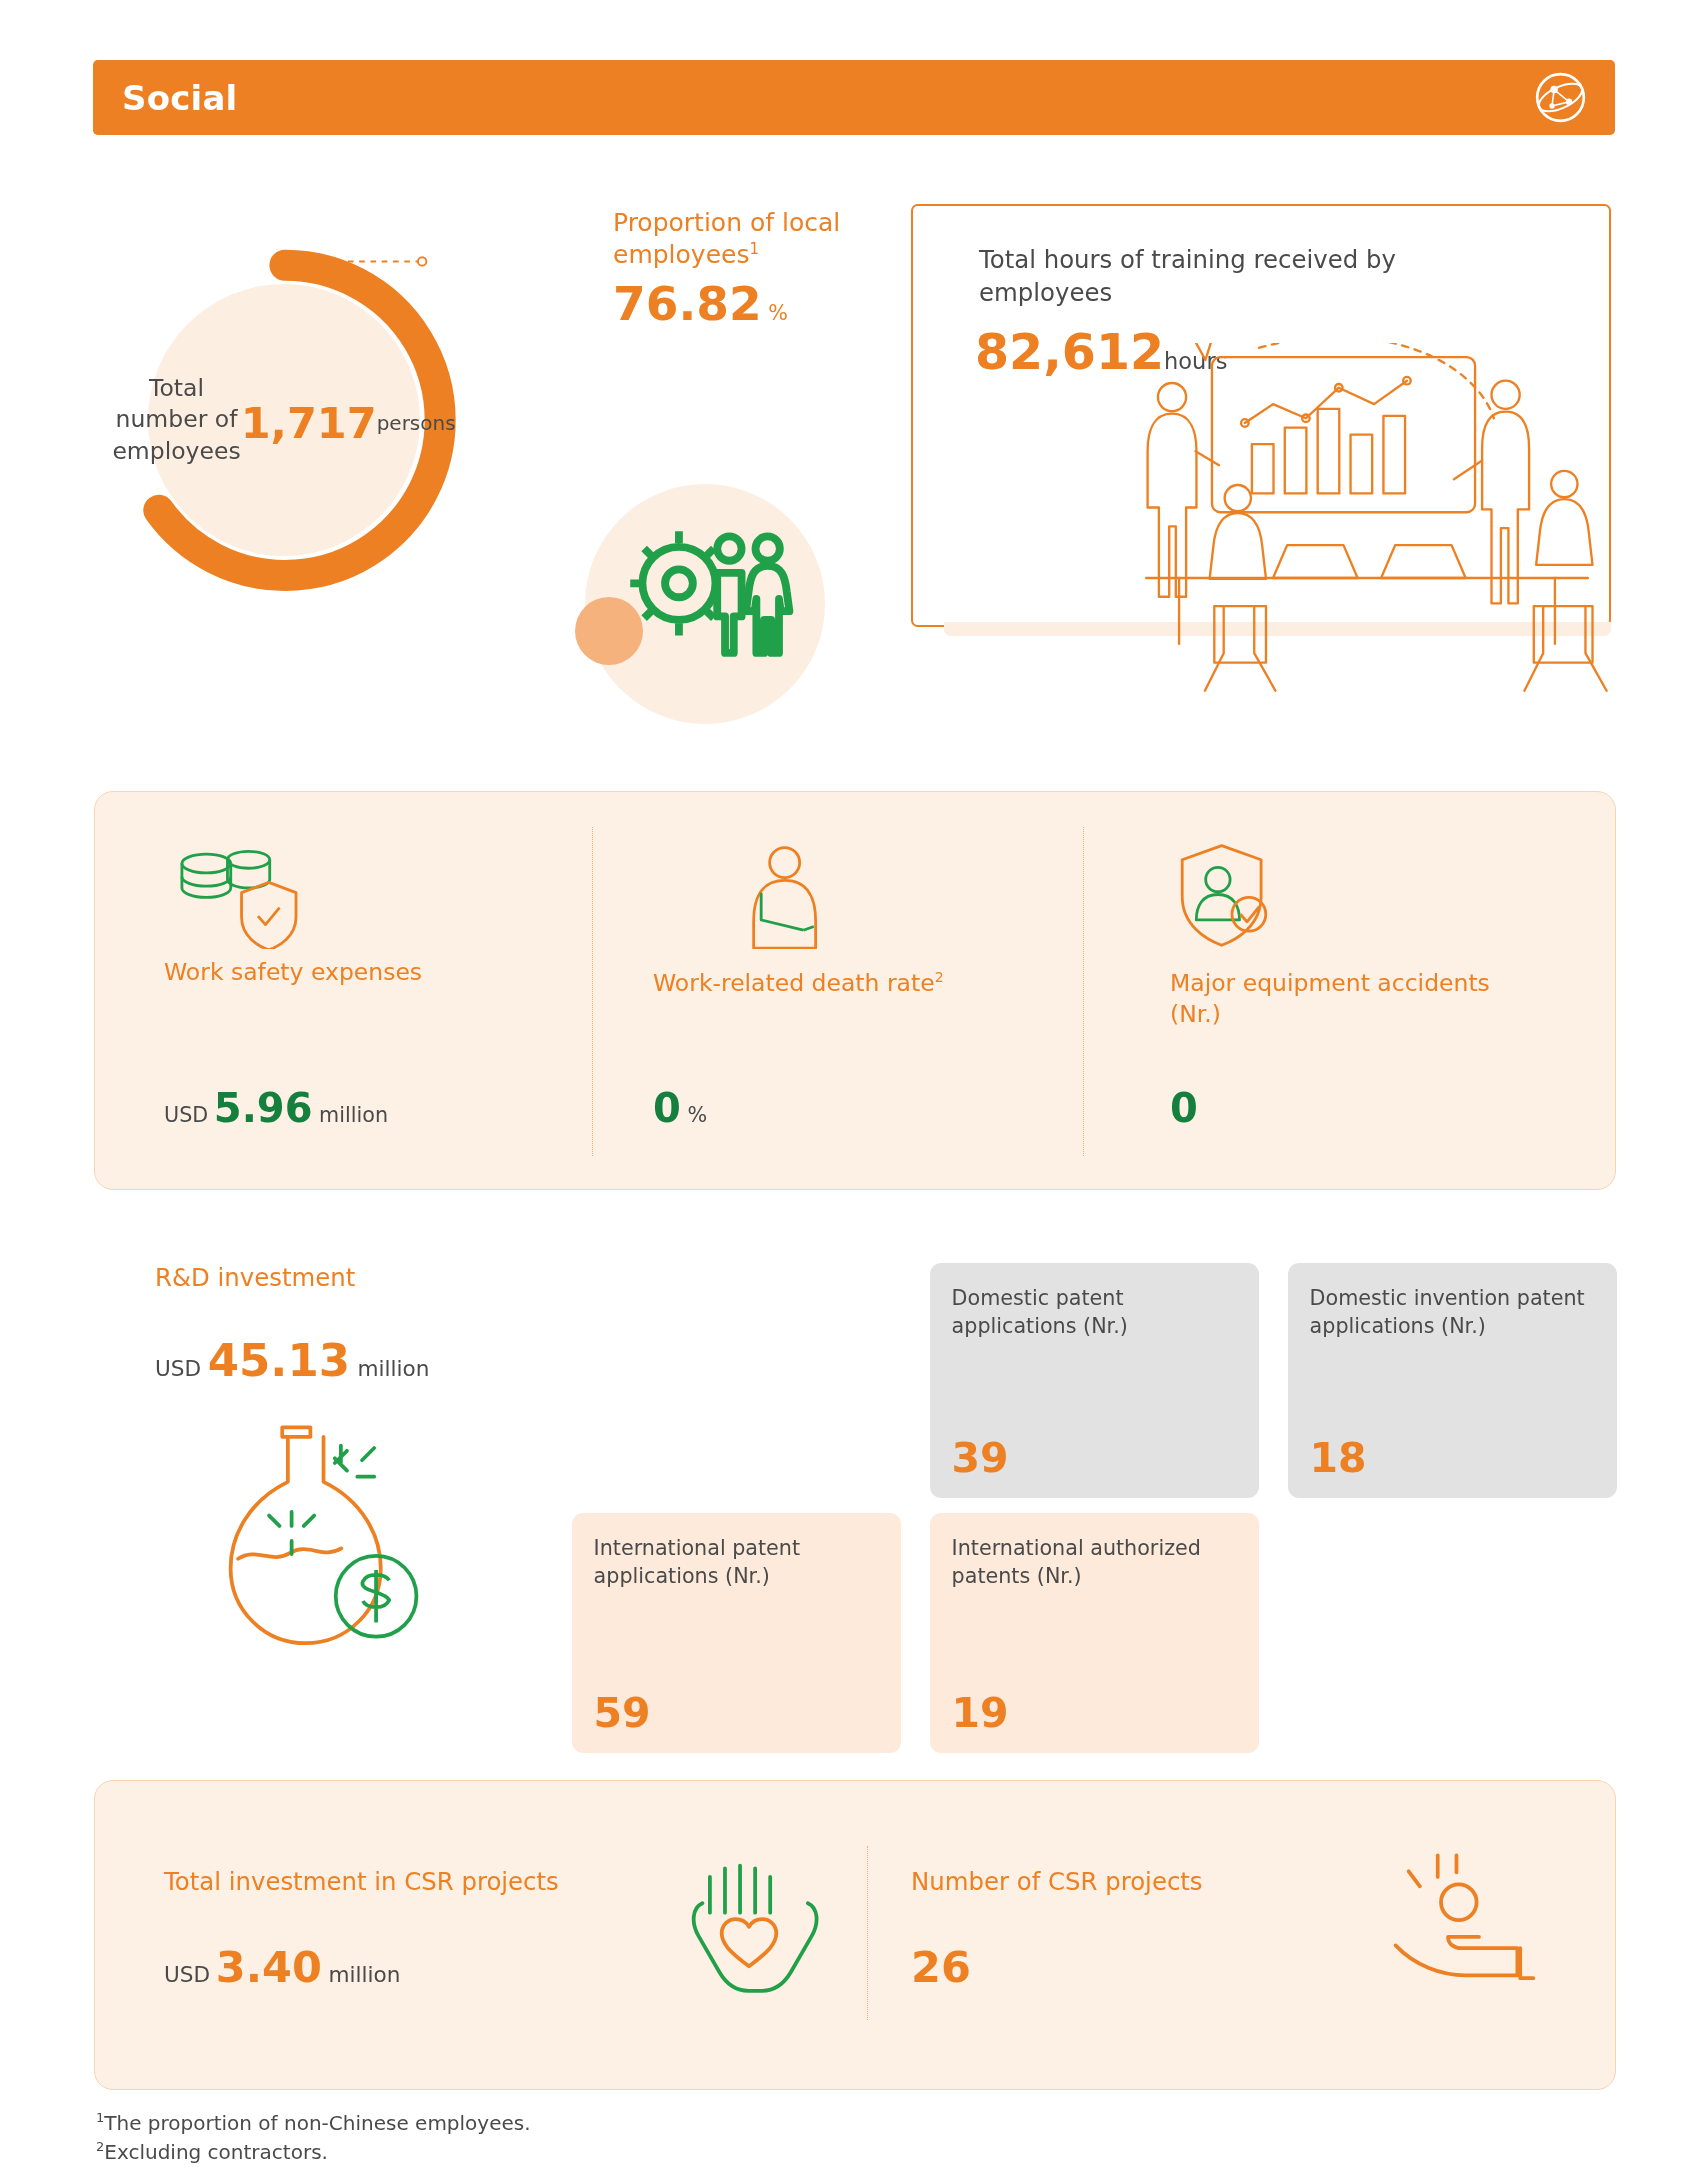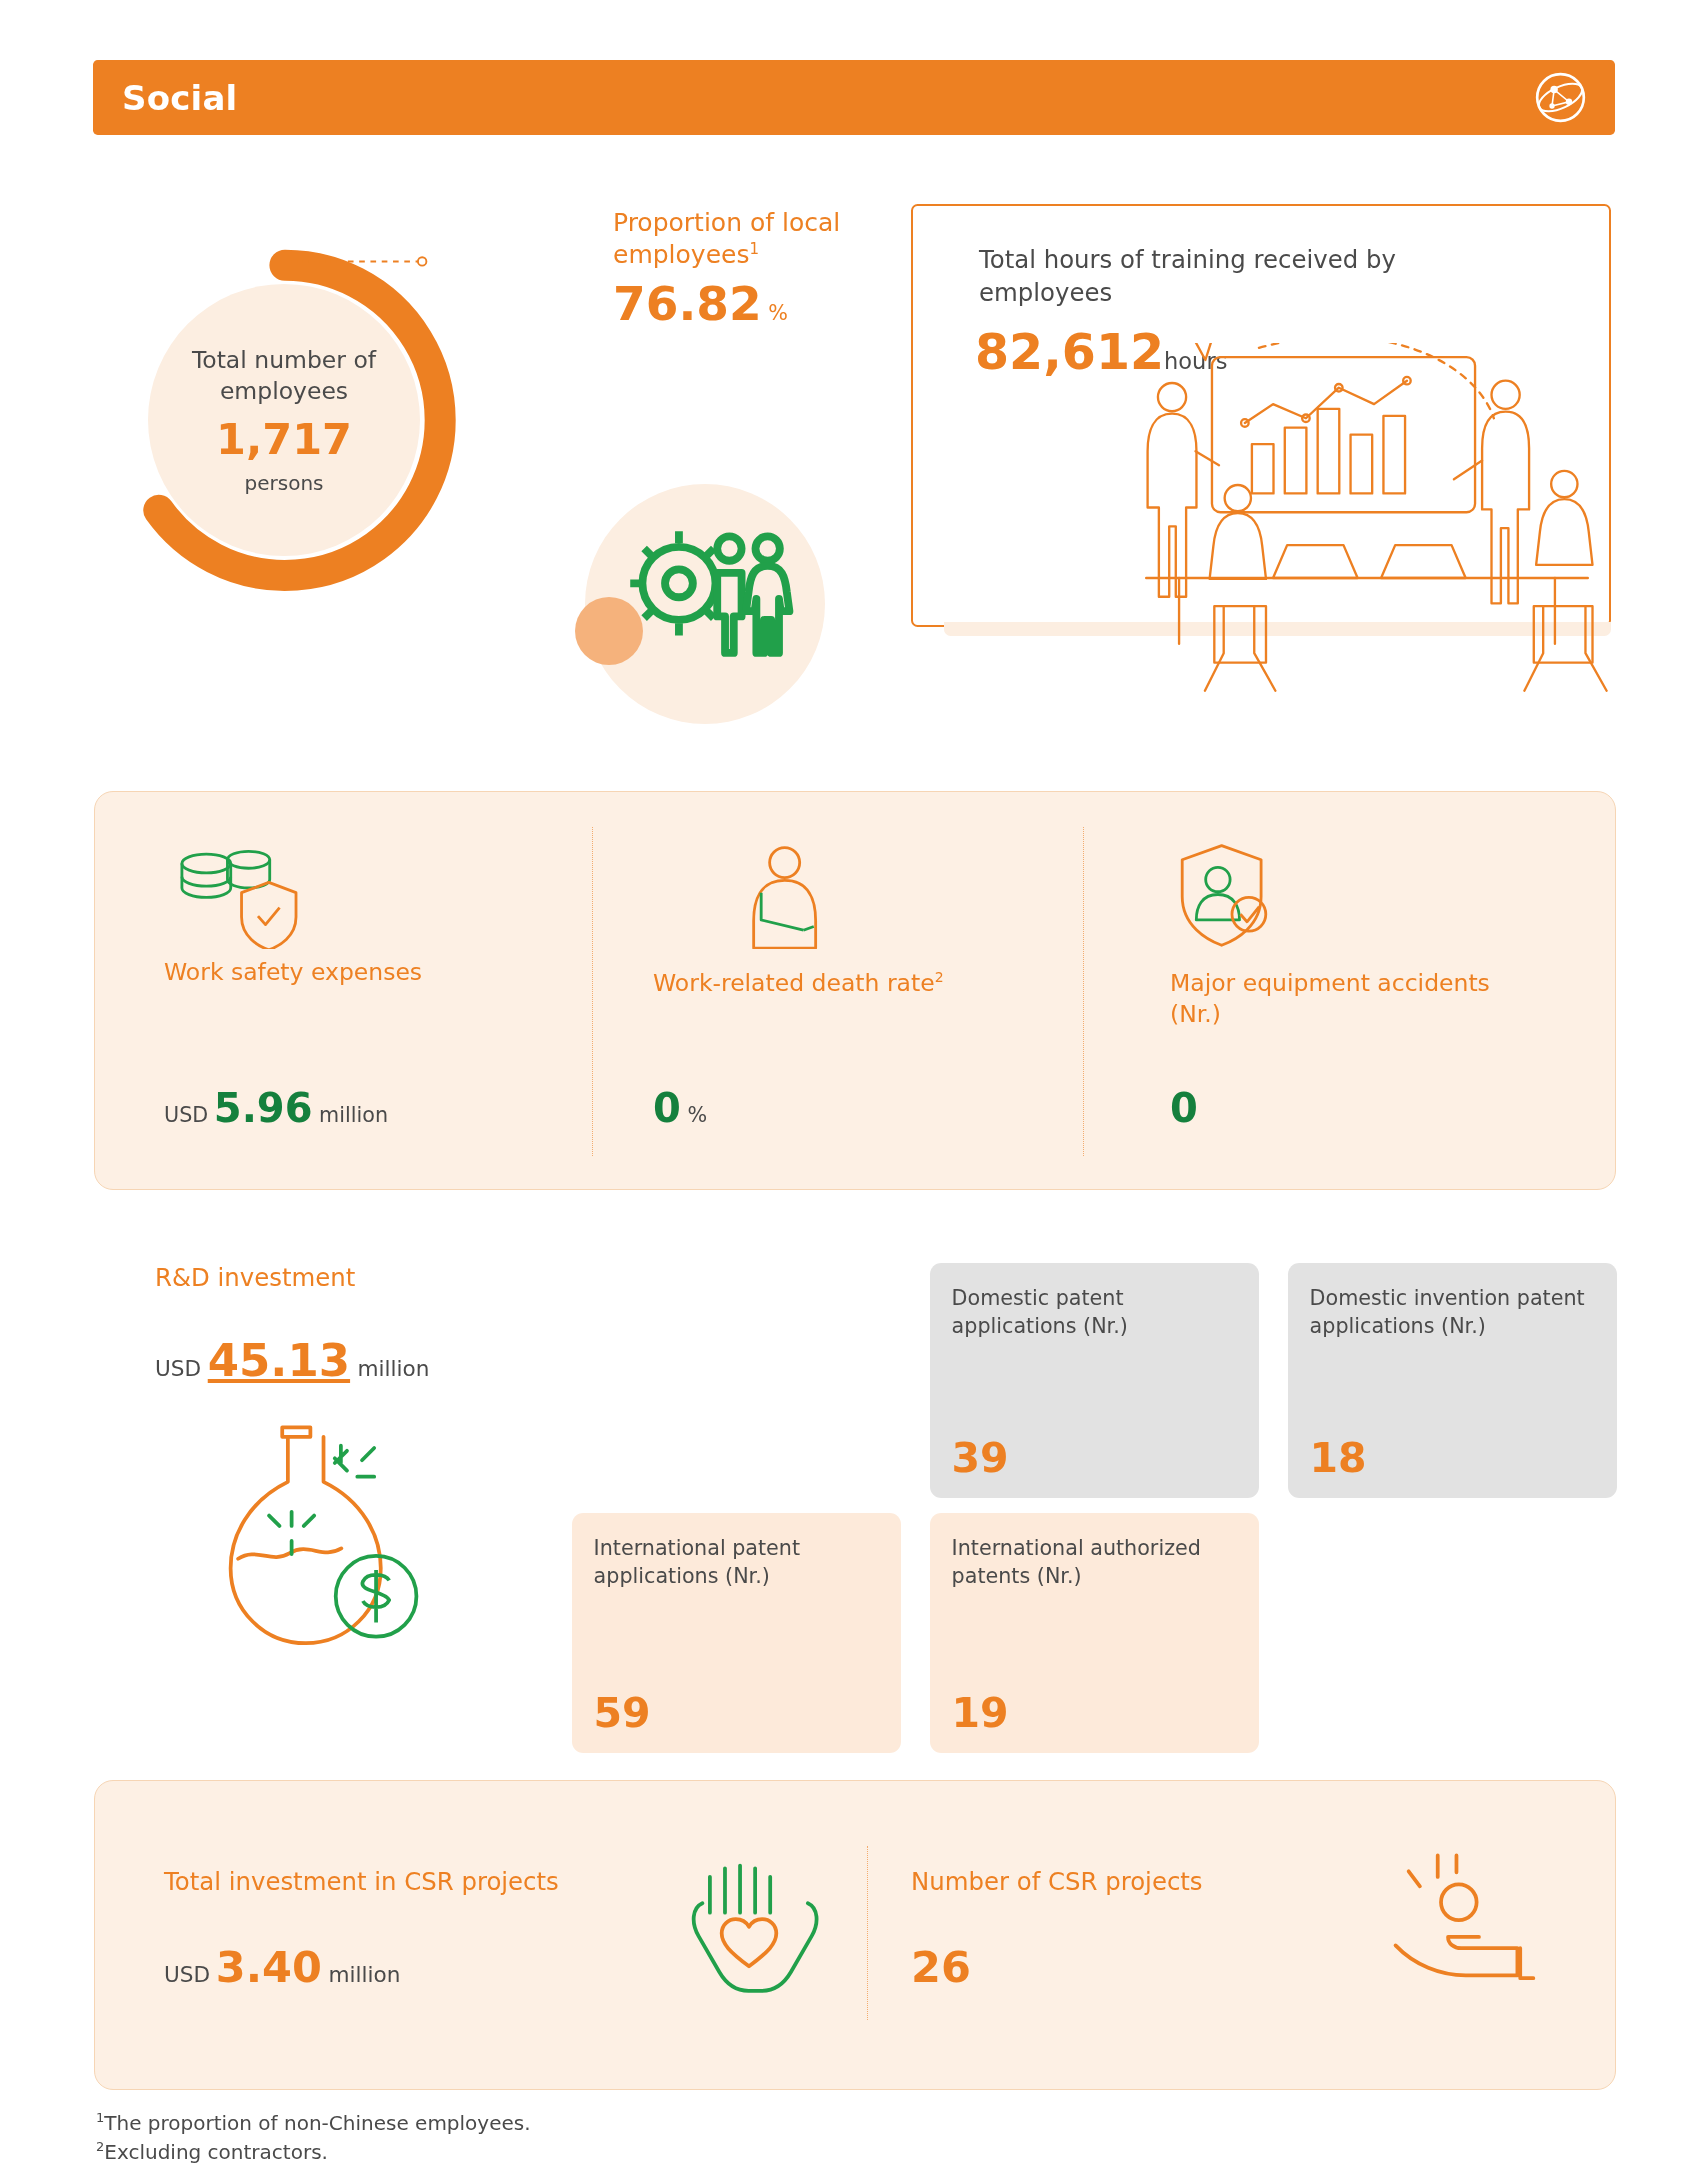--- a/index.html
+++ b/index.html
@@ -57,21 +57,21 @@
   .donut-svg { position: absolute; left: 0; top: 0; }
   .donut-center {
     position: absolute;
     left: 54px;
     top: 94px;
     width: 272px;
     height: 272px;
     border-radius: 50%;
     background: #FCEEE1;
     display: flex;
-    flex-direction: column;
+    flex-direction: row;
     align-items: center;
     justify-content: center;
     text-align: center;
   }
   .donut-center .lbl {
     color: #4a4a4a;
     font-size: 23.5px;
     line-height: 1.32;
   }
   .donut-center .val {
@@ -252,21 +252,21 @@
     font-size: 24.4px;
   }
   .rnd-value-row {
     position: absolute;
     left: 155px;
     top: 1334px;
     display: flex;
     align-items: baseline;
   }
   .rnd-pre { color: #4a4a4a; font-size: 21.6px; margin-right: 6.6px; }
-  .rnd-num { color: #ED8022; font-size: 45px; font-weight: 700; text-decoration: underline; }
+  .rnd-num { color: #ED8022; font-size: 45px; font-weight: 700; }
   .rnd-post { color: #4a4a4a; font-size: 21.6px; margin-left: 7.5px; }
   .rnd-illu {
     position: absolute;
     left: 221px;
     top: 1418px;
     width: 221px;
     height: 244px;
   }
 
   .patent-card {

